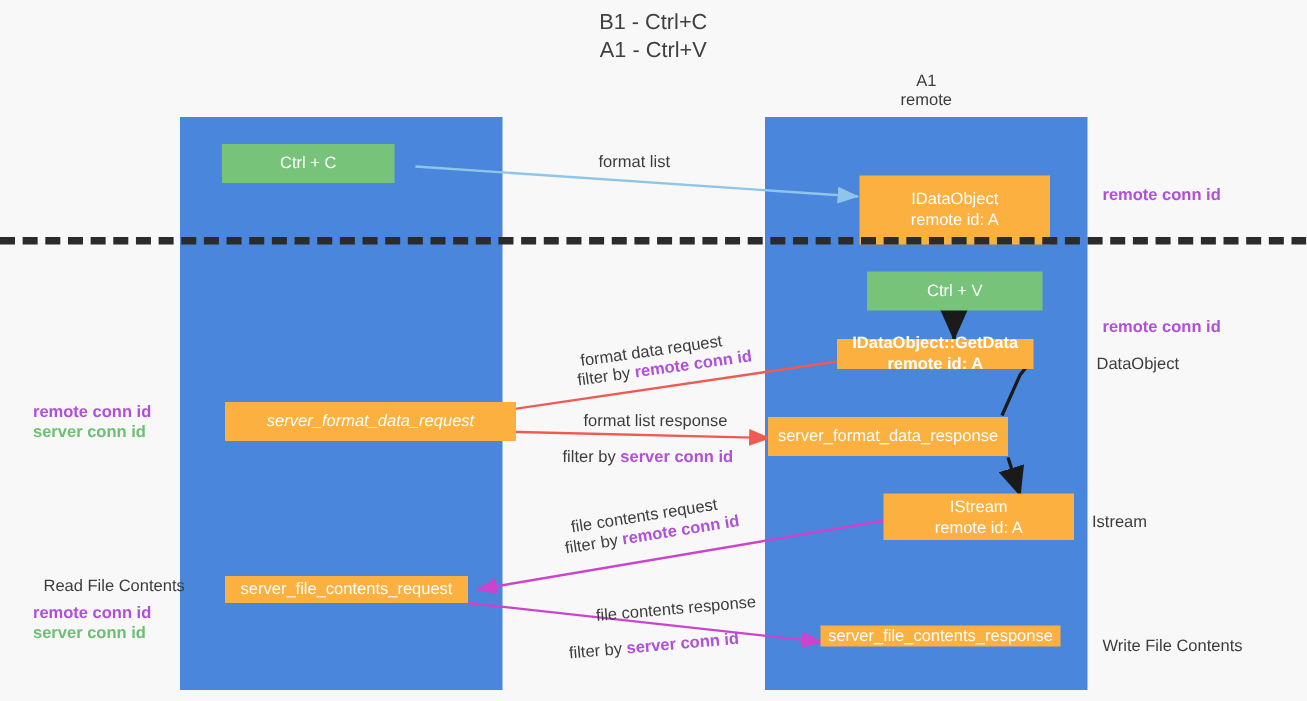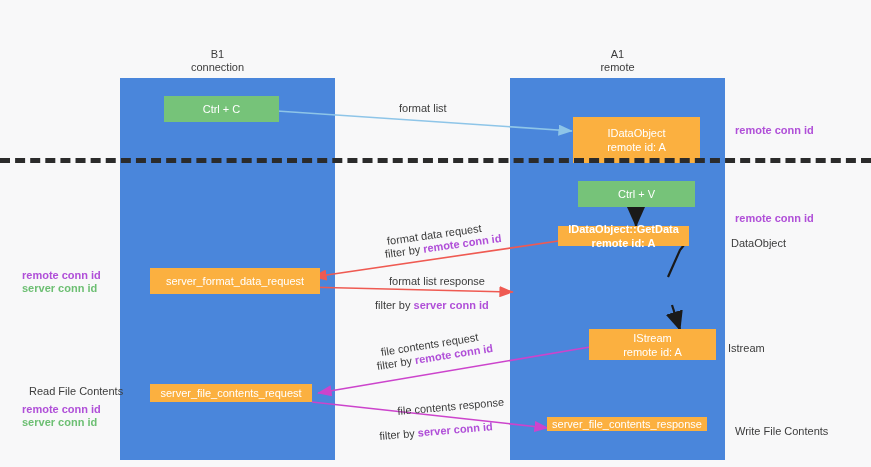--- a/index.html
+++ b/index.html
@@ -84,23 +84,23 @@
     left: 0; top: 0;
     width: 871px; height: 467px;
     pointer-events: none;
   }
 </style>
 </head>
 <body>
 
 <div id="canvas">
 
-
-  <div class="colhead" style="left:150px; top:48px; width:135px;">B1
-connection</div>
+  <div class="title">B1 - Ctrl+C
+A1 - Ctrl+V</div>
+
   <div class="colhead" style="left:550px; top:48px; width:135px;">A1
 remote</div>
 
   <div class="lane lane-b1"></div>
   <div class="lane lane-a1"></div>
 
   <svg class="edges" viewBox="0 0 871 467">
     <defs>
       <marker id="ar-blue" markerWidth="9" markerHeight="7" refX="8.5" refY="3.5" orient="auto">
         <polygon points="0 0, 9 3.5, 0 7" fill="#8ec5e8"></polygon>
@@ -125,32 +125,33 @@
     <line x1="305" y1="287" x2="513" y2="292" stroke="#ef5a52" stroke-width="1.6" marker-end="url(#ar-red)"></line>
 
     <path d="M 668 277 L 680 250 L 684 245" stroke="#1a1a1a" stroke-width="2.2" fill="none"></path>
     <line x1="672" y1="305" x2="680" y2="330" stroke="#1a1a1a" stroke-width="2.2" marker-end="url(#ar-blk)"></line>
 
     <line x1="590" y1="347" x2="318" y2="393" stroke="#cc44cc" stroke-width="1.6" marker-end="url(#ar-mag)"></line>
 
     <line x1="312" y1="402" x2="548" y2="428" stroke="#cc44cc" stroke-width="1.6" marker-end="url(#ar-mag)"></line>
   </svg>
 
-  <div class="box box-green" style="left:164px; top:96px; width:115px; height:26px;">Ctrl + C</div>
+  <div class="box box-green" style="left:148px; top:96px; width:115px; height:26px;">Ctrl + C</div>
 
   <div class="box box-orange" style="left:573px; top:117px; width:127px; height:46px;">IDataObject
 remote id: A</div>
 
   <div class="box box-green" style="left:578px; top:171px; width:117px; height:26px;margin-top:10px;">Ctrl + V</div>
 
   <div class="box box-orange" style="left:558px; top:226px; width:131px; height:20px;font-weight:bold;">IDataObject::GetData
 remote id: A</div>
 
-  <div class="box box-orange" style="left:150px; top:268px; width:170px; height:26px;">server_format_data_request</div>
-
+  <div class="box box-orange" style="left:150px; top:268px; width:194px; height:26px;font-style:italic;">server_format_data_request</div>
+
+  <div class="box box-orange" style="left:512px; top:278px; width:160px; height:26px;">server_format_data_response</div>
 
   <div class="box box-orange" style="left:589px; top:329px; width:127px; height:31px;">IStream
 remote id: A</div>
 
   <div class="box box-orange" style="left:150px; top:384px; width:162px; height:18px;">server_file_contents_request</div>
 
   <div class="box box-orange" style="left:547px; top:417px; width:160px; height:14px;">server_file_contents_response</div>
 
   <div class="divider"></div>
 

